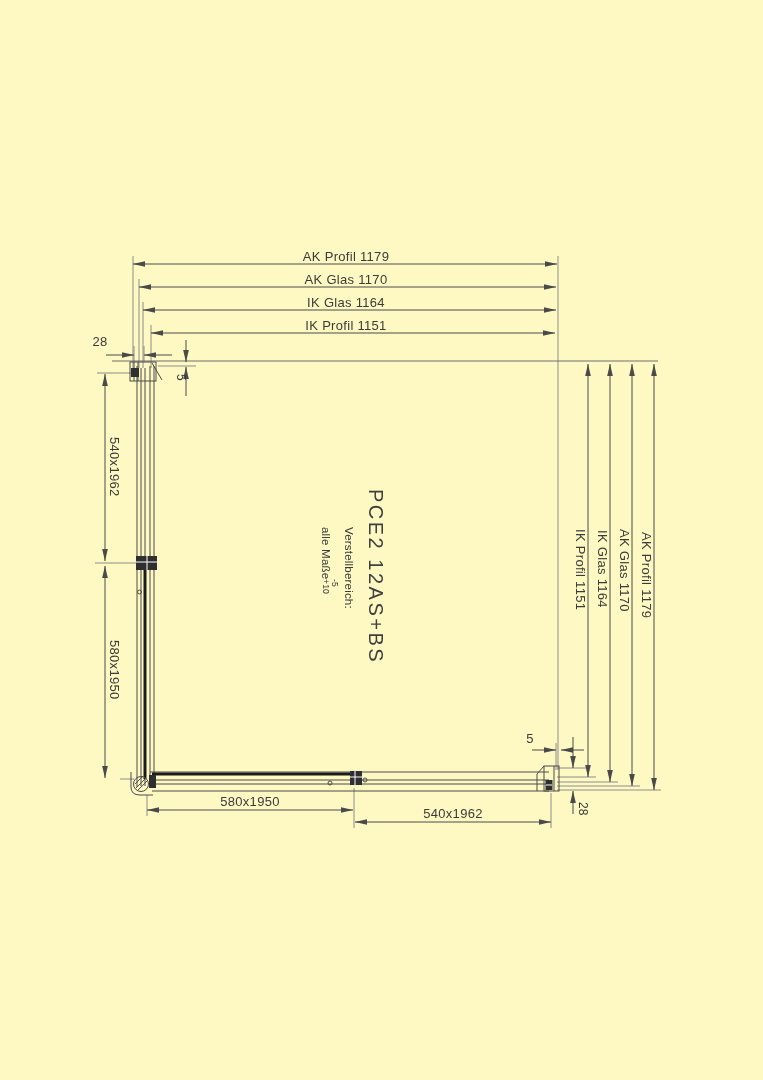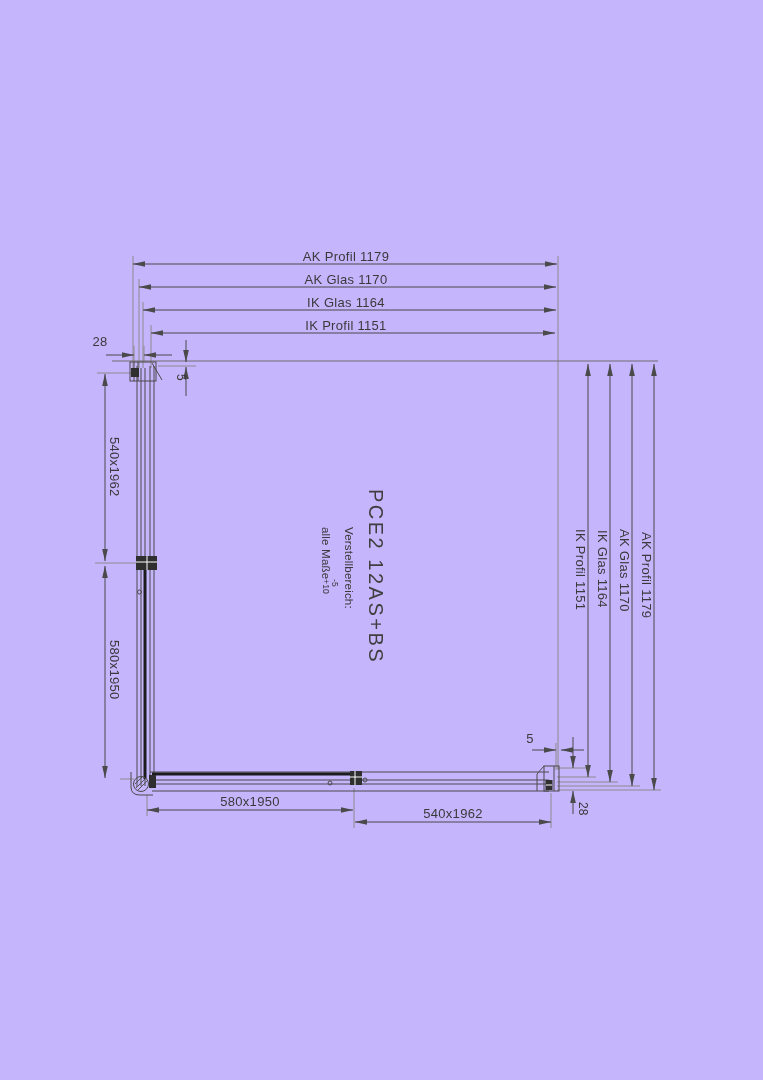--- a/index.html
+++ b/index.html
@@ -1,19 +1,19 @@
 <!DOCTYPE html>
 <html><head>
 <meta charset="utf-8">
 <style>
   html,body{margin:0;padding:0;background:#ffffff;}
   #canvas{
     position:relative;
     width:763px;height:1080px;
-    background:#c4b5fd;
+    background:#fef9c3;
     font-family:"Liberation Sans", sans-serif;
     color:#3a3a3a;
     overflow:hidden;
   }
   #canvas svg{position:absolute;left:0;top:0;}
   .txt{position:absolute;white-space:nowrap;color:#3a3a3a;}
   .dim{font-size:13px;letter-spacing:0.3px;}
   .dim-c{text-align:center;}
   .vtxt{writing-mode:vertical-rl;text-orientation:mixed;}
   .small{font-size:12px;}

